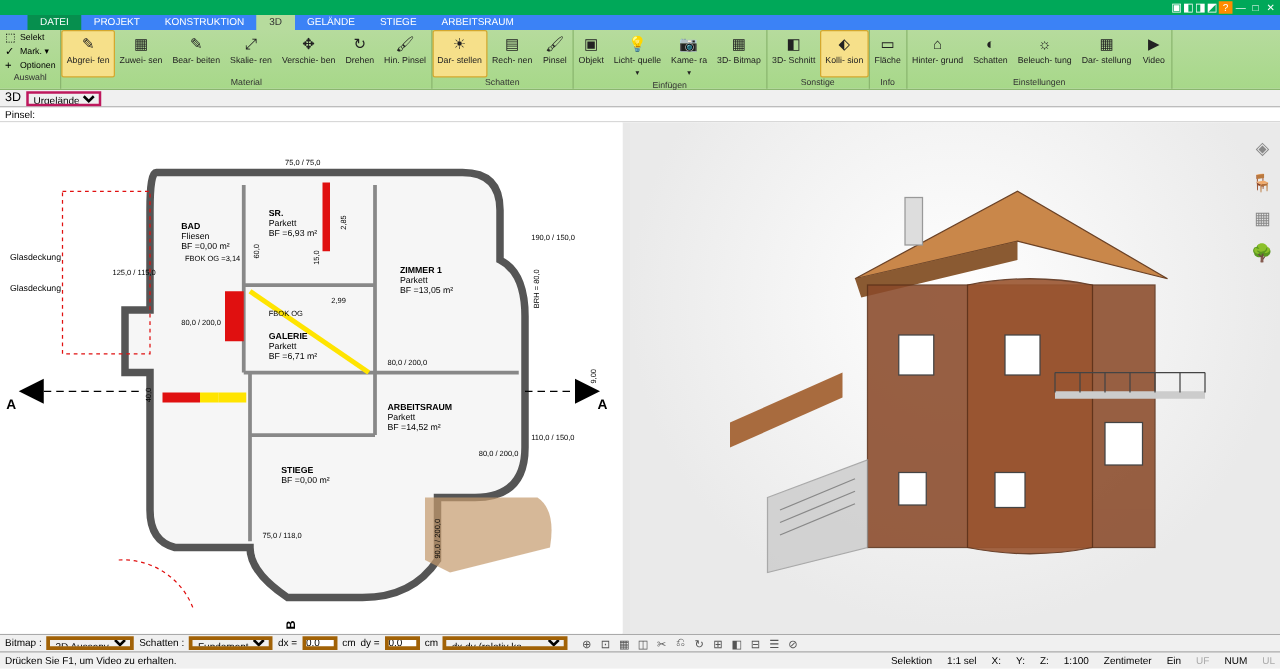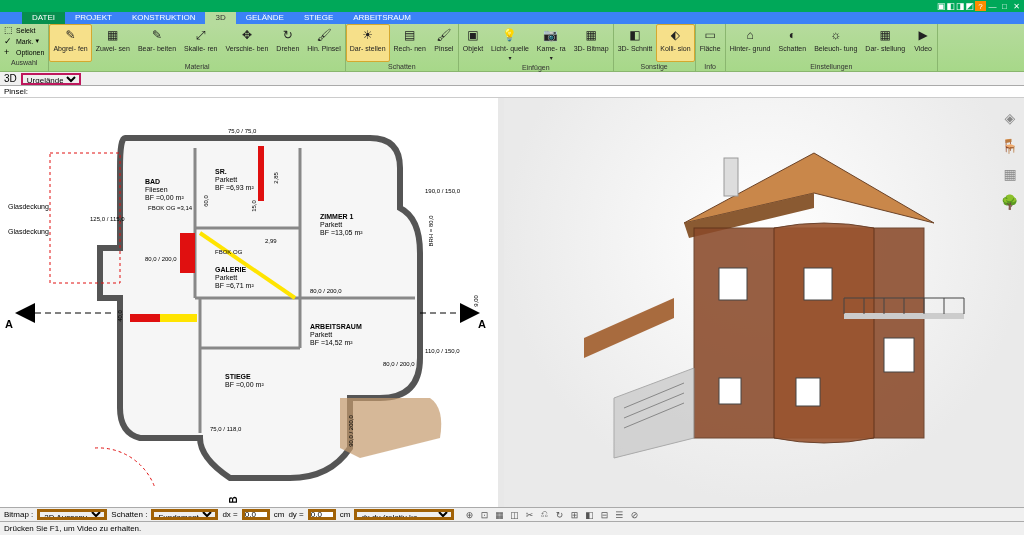--- a/index.html
+++ b/index.html
@@ -419,13 +419,26 @@
     <span>⊞</span>
     <span>◧</span>
     <span>⊟</span>
     <span>☰</span>
     <span>⊘</span>
   </div>
 </div>
 
 <div class="statusbar">
   <span>Drücken Sie F1, um Video zu erhalten.</span>
+  <div class="right">
+    <span>Selektion</span>
+    <span>1:1 sel</span>
+    <span>X:</span>
+    <span>Y:</span>
+    <span>Z:</span>
+    <span>1:100</span>
+    <span>Zentimeter</span>
+    <span>Ein</span>
+    <span style="color:#aaa">UF</span>
+    <span>NUM</span>
+    <span style="color:#aaa">UL</span>
+  </div>
 </div>
 
 </body></html>

